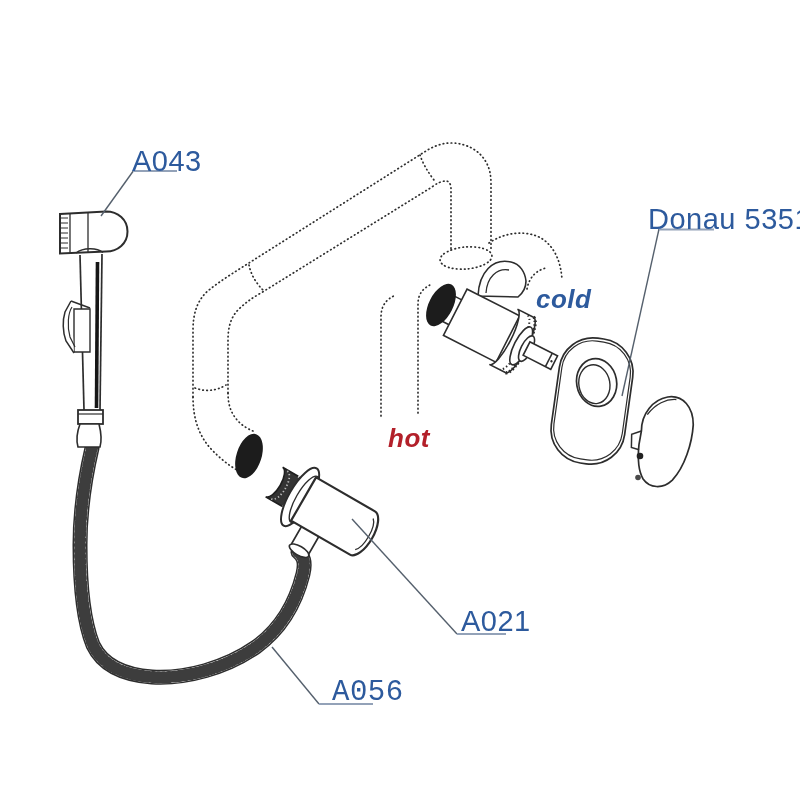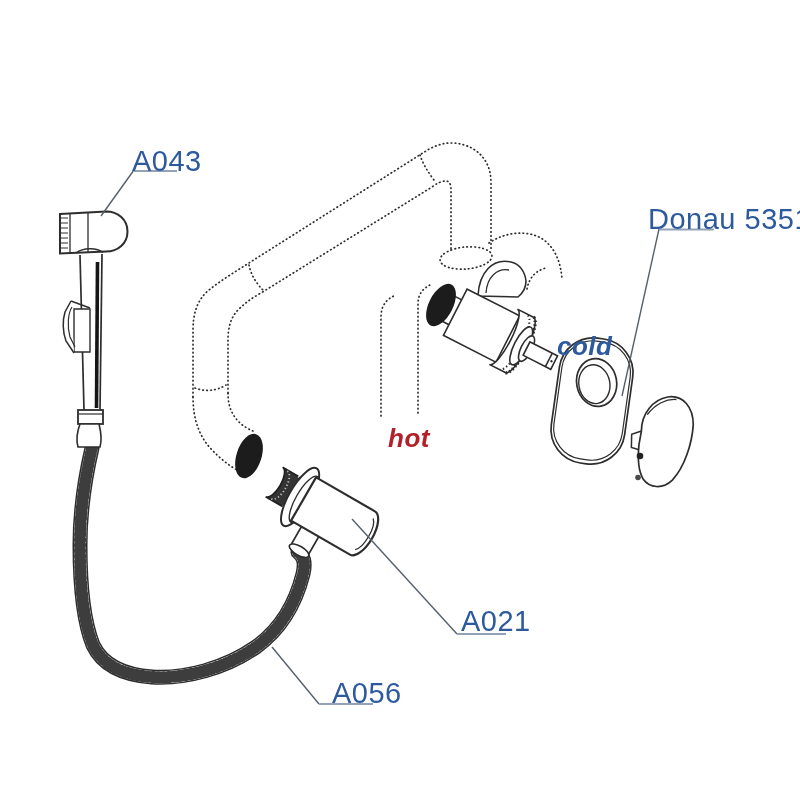--- a/index.html
+++ b/index.html
@@ -165,20 +165,20 @@
       <line x1="659" y1="229.5" x2="714" y2="229.5"></line>
       <line x1="457" y1="634" x2="506" y2="634"></line>
       <line x1="319" y1="704" x2="373" y2="704"></line>
     </g>
   </svg>
 
   <div class="lbl" style="left:132px;top:146px;">A043</div>
 
   <div class="lbl" style="left:648px;top:204px;">Donau 5351</div>
 
-  <div class="lbl temp" style="left:557px;top:286px;margin-top:47px;">cold</div>
+  <div class="lbl temp" style="left:536px;top:286px;">cold</div>
 
   <div class="lbl temp hot" style="left:388px;top:425px;">hot</div>
 
   <div class="lbl" style="left:461px;top:606px;text-align:center;">A021</div>
 
-  <div class="lbl" style="left:332px;top:678px;">A056</div>
+  <div class="lbl" style="left:332px;top:678px;font-family:Liberation Mono, monospace;">A056</div>
 </div>
 
 </body></html>

